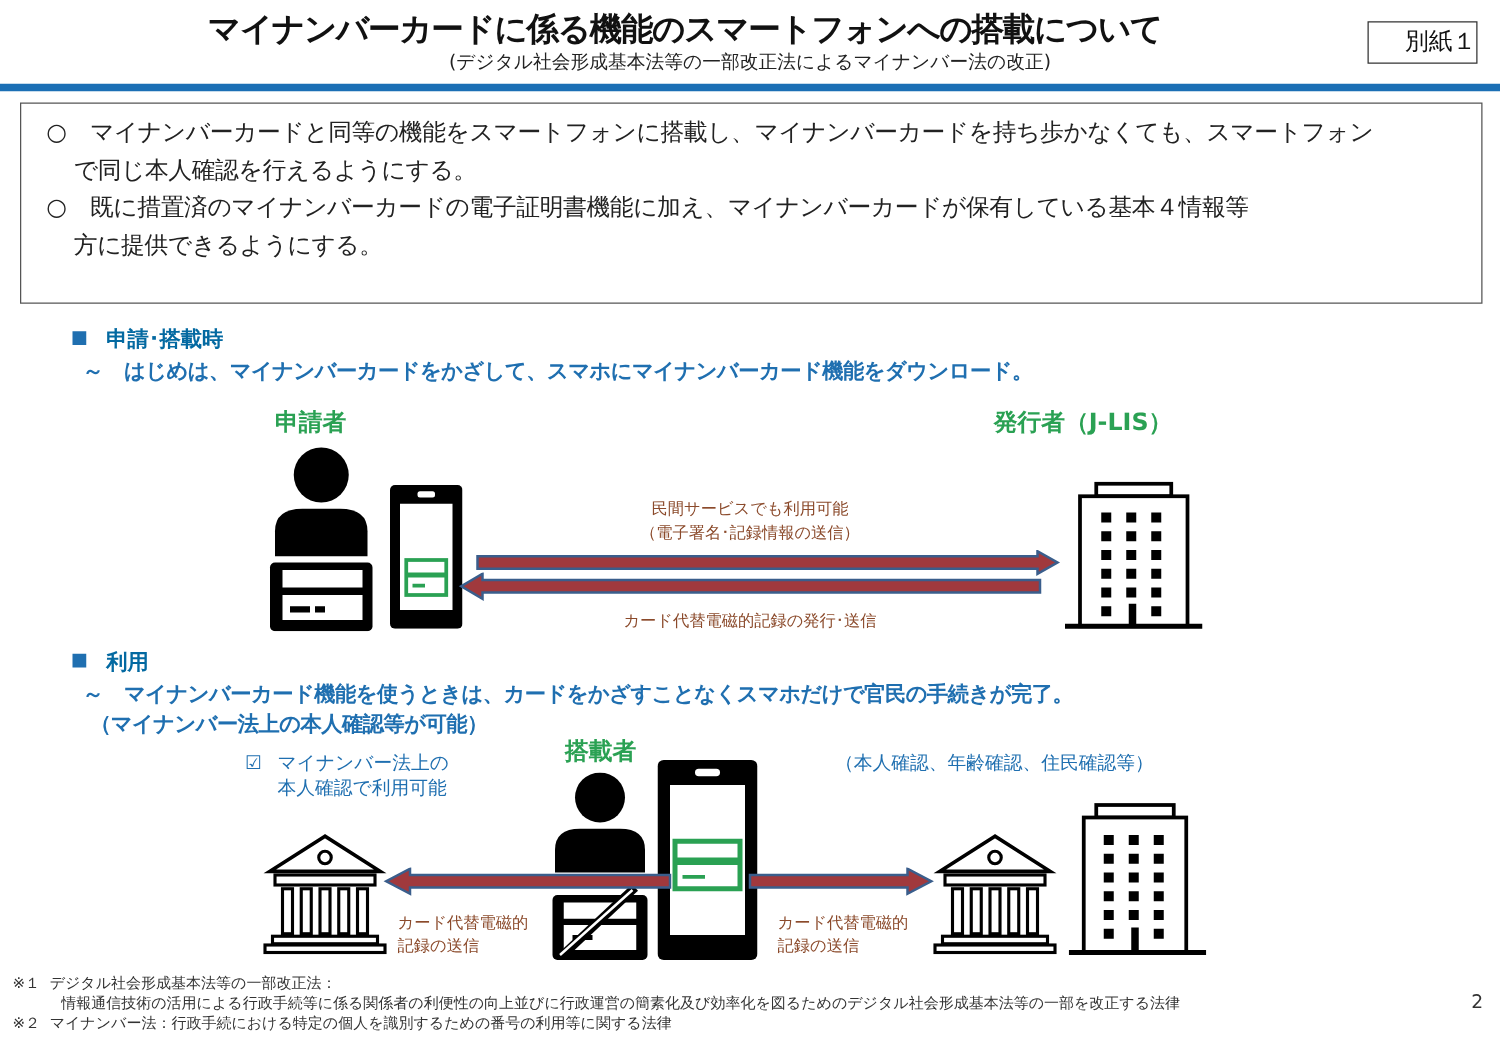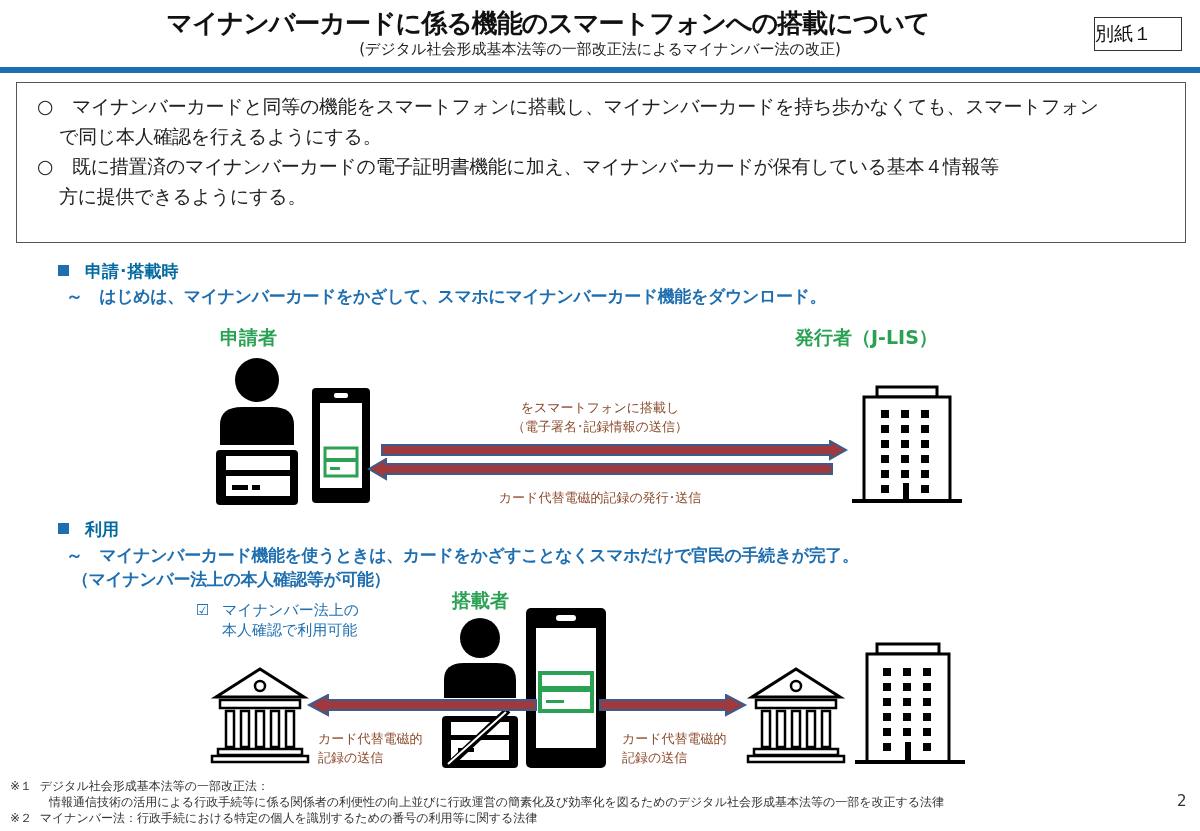--- a/index.html
+++ b/index.html
@@ -4,21 +4,21 @@
 <style>
   * { box-sizing: border-box; margin: 0; padding: 0; }
   html, body { width: 1200px; height: 831px; background: #ffffff; overflow: hidden; }
   body { position: relative; font-family: "DejaVu Sans", "Liberation Sans", sans-serif; color: #222; }
 
   .abs { position: absolute; }
 
   
   .title { left: 0; width: 1096px; top: 6px; text-align: center; font-size: 26px; font-weight: bold; color: #111; letter-spacing: -1px; }
   .subtitle { left: 0; width: 1200px; top: 40px; text-align: center; font-size: 15px; color: #222; }
-  .appendix { left: 1094px; top: 17px; width: 88px; height: 34px; border: 1.5px solid #333; font-size: 19px; text-align: left; line-height: 31px; color: #111; }
+  .appendix { left: 1094px; top: 17px; width: 88px; height: 34px; border: 1.5px solid #333; font-size: 19px; text-align: right; line-height: 31px; color: #111; }
   .topbar { left: 0; top: 67px; width: 1200px; height: 6px; background: #1b6fb5; }
 
   
   .summary { left: 16px; top: 82px; width: 1170px; height: 161px; border: 1.5px solid #555; padding: 8px 10px 0 20px; }
   .summary p { font-size: 19px; line-height: 30px; color: #222; letter-spacing: -0.3px; }
   .summary .indent { padding-left: 22px; }
 
   
   .sec-head { font-size: 17px; font-weight: bold; color: #0369a1; }
   .sec-head .sq { display: inline-block; width: 11px; height: 11px; background: #1f6fb0; margin-right: 16px; vertical-align: 1px; }
@@ -73,21 +73,21 @@
     <rect x="0" y="0" width="58" height="115" rx="4" fill="#000"></rect>
     <rect x="8" y="15" width="42" height="85" fill="#fff"></rect>
     <rect x="22" y="5" width="14" height="5" rx="2" fill="#fff"></rect>
     <rect x="13" y="60" width="32" height="28" fill="#fff" stroke="#2aa153" stroke-width="3"></rect>
     <rect x="13" y="70" width="32" height="4" fill="#2aa153"></rect>
     <rect x="18" y="79" width="10" height="3" fill="#2aa153"></rect>
   </svg>
 </div>
 
 <div class="abs brown-text" style="left:470px; top:398px; width:260px;">
-  <div>をスマートフォンに搭載し</div>
+  <div>民間サービスでも利用可能</div>
   <div>（電子署名･記録情報の送信）</div>
 </div>
 <div class="abs" style="left:380px; top:440px;">
   <svg width="470" height="24" viewBox="0 0 470 24">
     <polygon points="2,5 450,5 450,1 466,10 450,19 450,15 2,15" fill="#a0393d" stroke="#3a5e8c" stroke-width="2"></polygon>
   </svg>
 </div>
 <div class="abs" style="left:366px; top:458px;">
   <svg width="470" height="24" viewBox="0 0 470 24">
     <polygon points="466,6 20,6 20,1 3,11 20,21 20,16 466,16" fill="#a0393d" stroke="#3a5e8c" stroke-width="2"></polygon>
@@ -130,20 +130,21 @@
 <div class="abs sec-sub" style="left:72px; top:568px;">（マイナンバー法上の本人確認等が可能）</div>
 
 <div class="abs green-label" style="left:452px; top:588px;">搭載者</div>
 
 <div class="abs blue-note" style="left:196px; top:600px;">
   <div><span class="chk">☑</span><span>マイナンバー法上の</span></div>
   <div style="padding-left:26px;">本人確認で利用可能</div>
 </div>
 
 <div class="abs blue-note" style="left:642px; top:600px;">
+  <div style="padding-left:26px;">（本人確認、年齢確認、住民確認等）</div>
 </div>
 
 <div class="abs" style="left:210px; top:665px;">
   <svg width="100" height="100" viewBox="0 0 100 100">
     <polygon points="50,4 6,32 94,32" fill="#fff" stroke="#000" stroke-width="3"></polygon>
     <circle cx="50" cy="21" r="5" fill="#fff" stroke="#000" stroke-width="2.5"></circle>
     <rect x="10" y="35" width="80" height="8" fill="#fff" stroke="#000" stroke-width="2.5"></rect>
     <g fill="#fff" stroke="#000" stroke-width="2.5">
       <rect x="16" y="46" width="8" height="36"></rect>
         <rect x="31" y="46" width="8" height="36"></rect>

